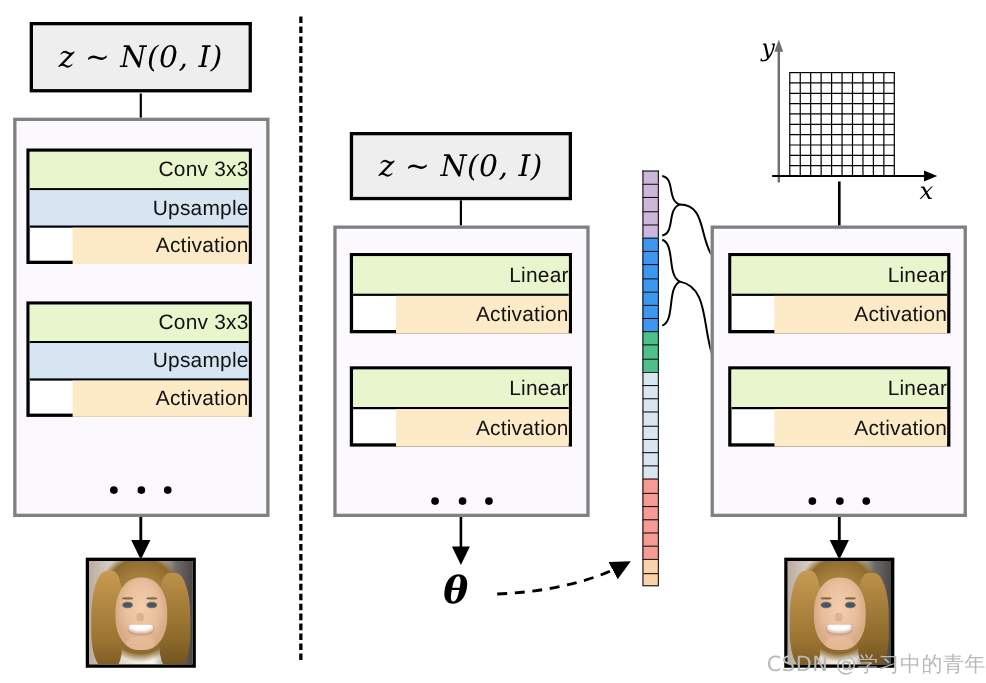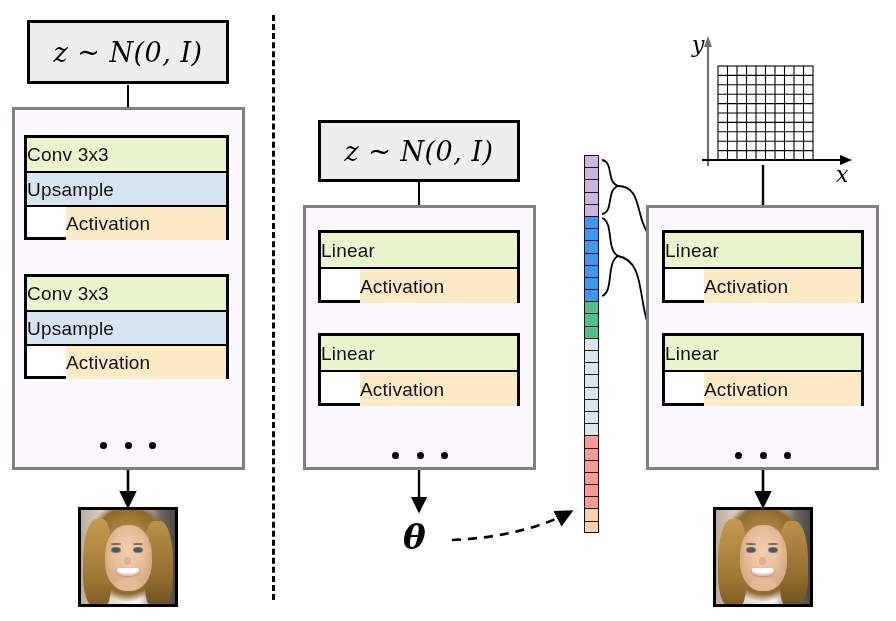--- a/index.html
+++ b/index.html
@@ -37,21 +37,21 @@
   }
 
   .stack{
     position:absolute;
     border:3px solid #000;
     box-sizing:border-box;
     background:#fff;
   }
   .layer{
     box-sizing:border-box;
-    display:flex;align-items:center;justify-content:flex-start;
+    display:flex;align-items:center;justify-content:flex-end;
     font-size:19px;
     color:#111;
     font-family:"Liberation Sans",sans-serif;
     letter-spacing:0.2px;
     line-height:1;
   }
   .layer.conv{background:#e9f5cd;}
   .layer.up{background:#d7e5f3;}
   .layer.act{background:#fdeac6;margin-left:39px;}
   .layer.sep{border-bottom:2.5px solid #000;}
@@ -371,14 +371,15 @@
     <div class="skin"></div>
     <div class="brL"></div>
       <div class="brR"></div>
     <div class="eyeL"></div>
       <div class="eyeR"></div>
     <div class="nose"></div>
       <div class="chin"></div>
       <div class="mouth"></div>
   </div>
 
+  <div class="watermark" style="left:697px;top:591px;">CSDN @学习中的青年</div>
 
 </div>
 
 </body></html>

